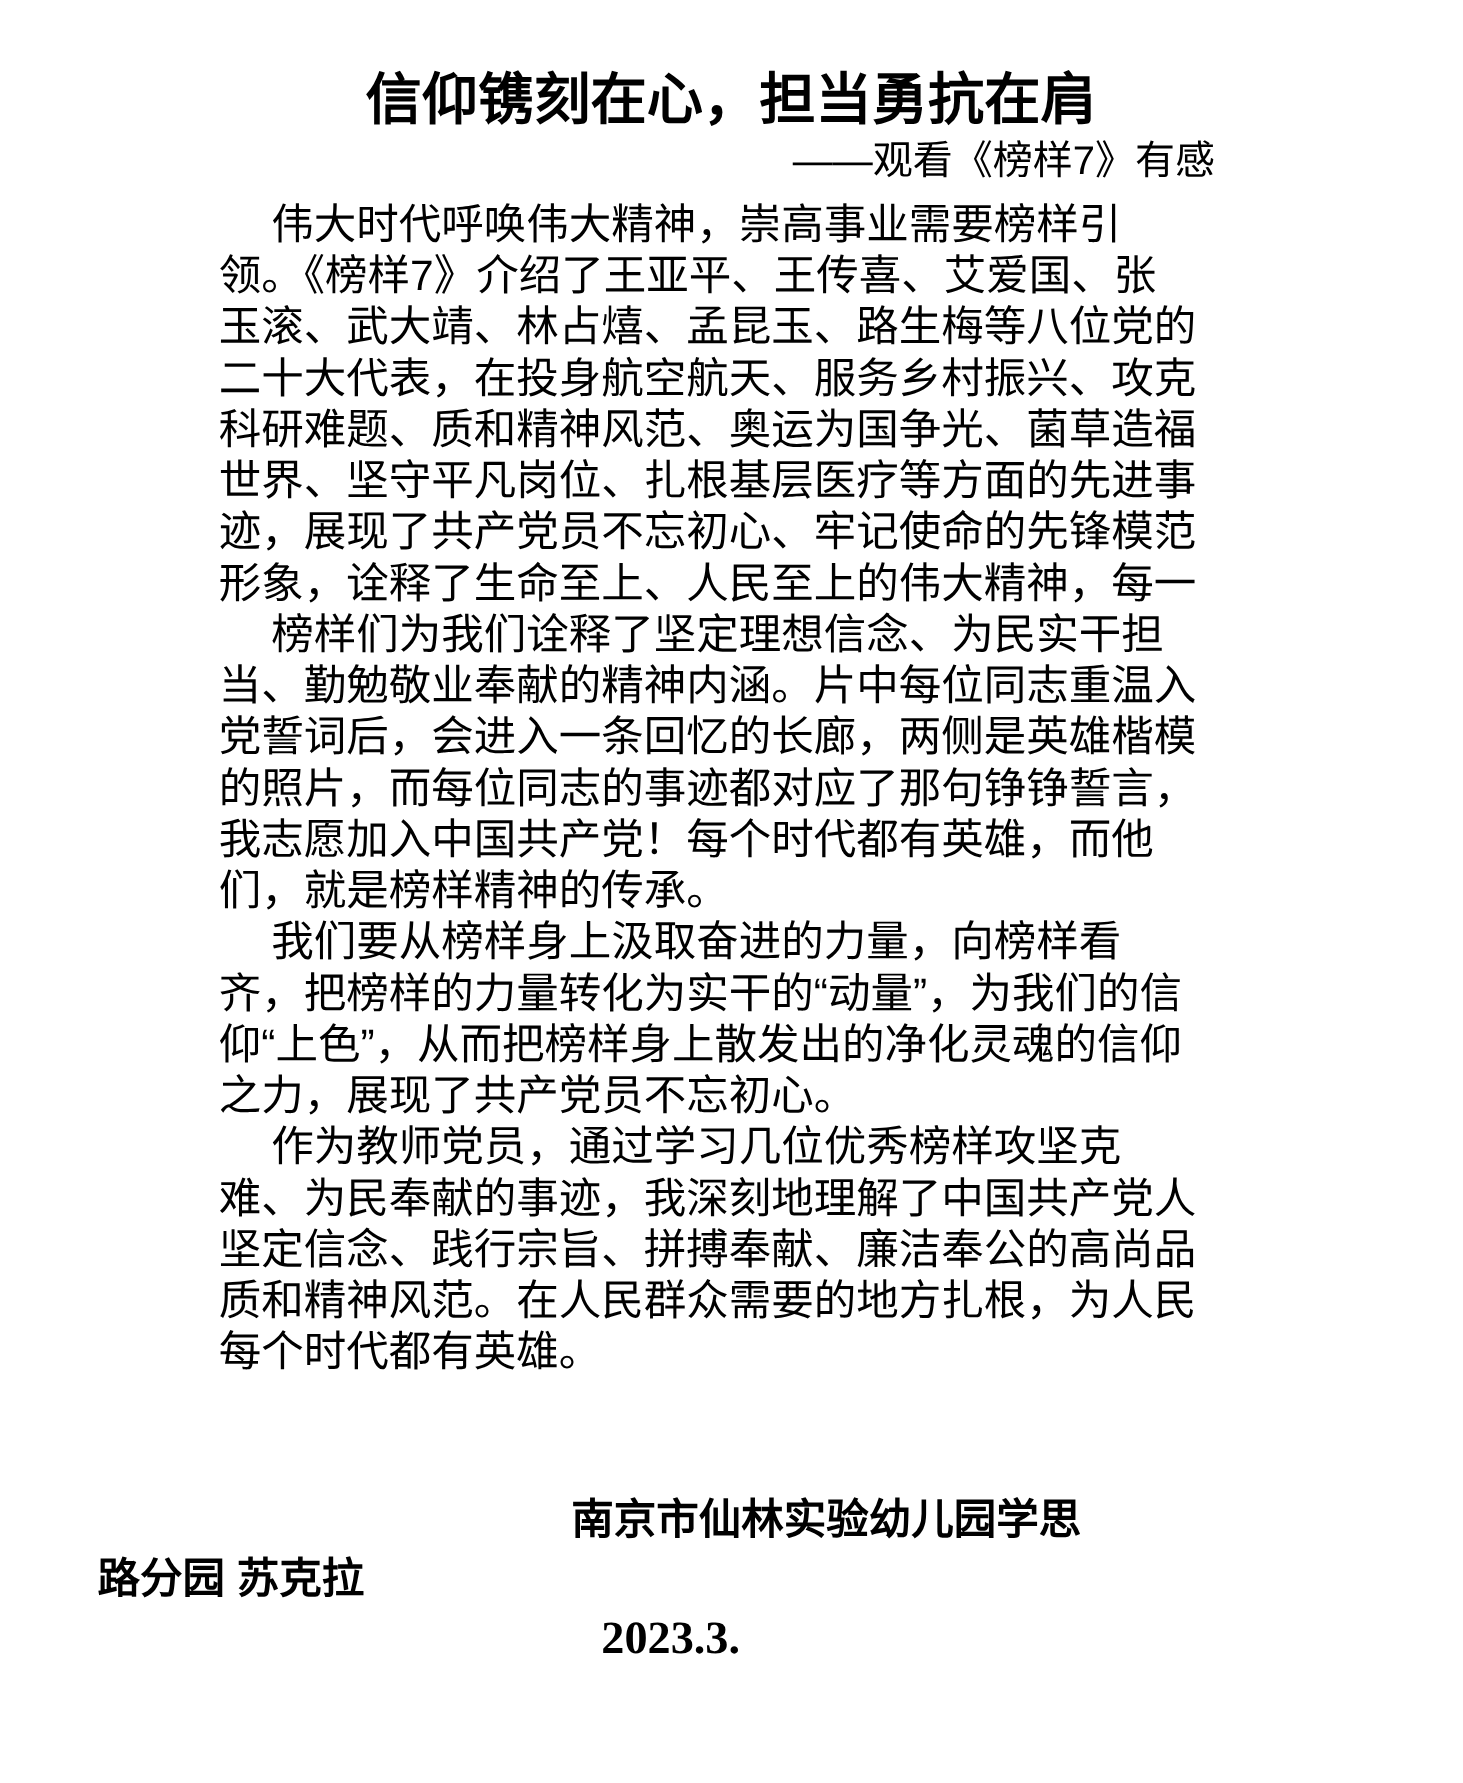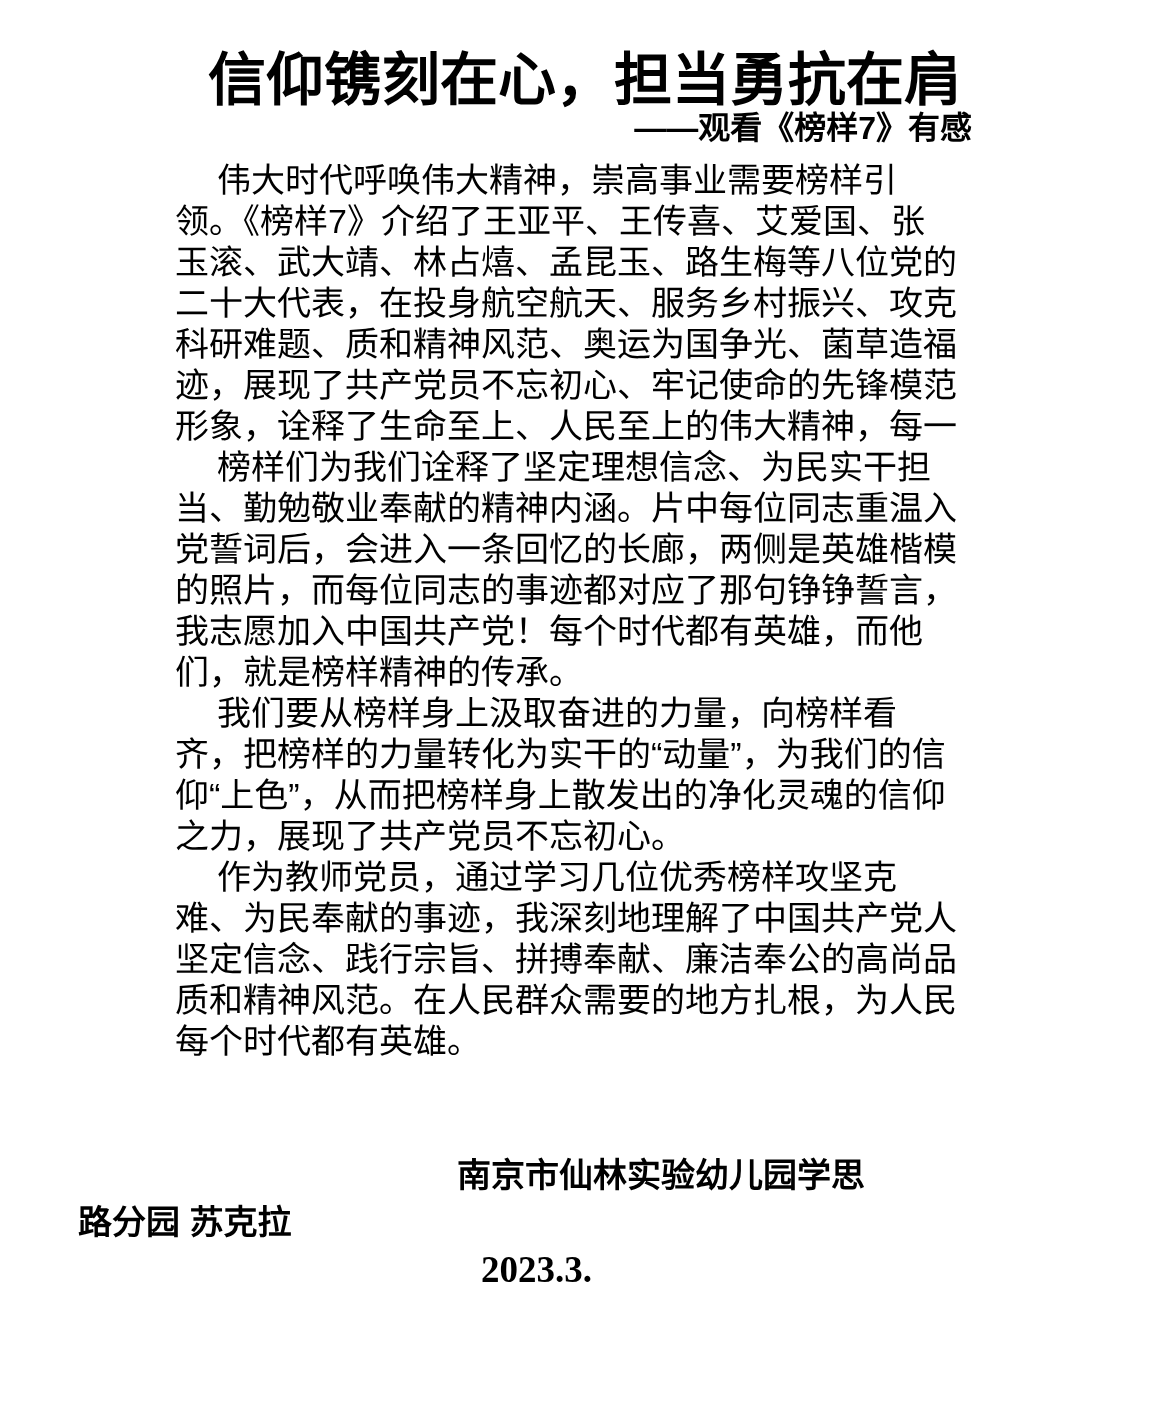--- a/index.html
+++ b/index.html
@@ -12,31 +12,31 @@
     width: 1170px;
     height: 1426px;
     background: #ffffff;
     color: #000000;
     font-family: "Liberation Sans", "DejaVu Sans", sans-serif;
     overflow: hidden;
   }
   .title {
     padding-top: 52px;
     text-align: center;
-    font-size: 58px;
+    font-size: 45px;
     line-height: 56px;
     font-weight: 700;
     white-space: nowrap;
   }
   .subtitle {
     margin-right: 198px;
     text-align: right;
     font-size: 32px;
     line-height: 40px;
-    font-weight: 700;
+    font-weight: 400;
     white-space: nowrap;
   }
   .body-text {
     margin: 12px 175px 0 175px;
     font-size: 34px;
     line-height: 41px;
   }
   .line {
     height: 41px;
     white-space: nowrap;
@@ -77,20 +77,21 @@
   <div class="subtitle">——观看《榜样7》有感</div>
 
   <div class="body-text">
 
     <div>
       <div class="line indent">伟大时代呼唤伟大精神，崇高事业需要榜样引</div>
       <div class="line">领。《榜样7》介绍了王亚平、王传喜、艾爱国、张</div>
       <div class="line">玉滚、武大靖、林占熺、孟昆玉、路生梅等八位党的</div>
       <div class="line">二十大代表，在投身航空航天、服务乡村振兴、攻克</div>
       <div class="line">科研难题、质和精神风范、奥运为国争光、菌草造福</div>
+      <div class="line">世界、坚守平凡岗位、扎根基层医疗等方面的先进事</div>
       <div class="line">迹，展现了共产党员不忘初心、牢记使命的先锋模范</div>
       <div class="line">形象，诠释了生命至上、人民至上的伟大精神，每一</div>
     </div>
 
     <div>
       <div class="line indent">榜样们为我们诠释了坚定理想信念、为民实干担</div>
       <div class="line">当、勤勉敬业奉献的精神内涵。片中每位同志重温入</div>
       <div class="line">党誓词后，会进入一条回忆的长廊，两侧是英雄楷模</div>
       <div class="line">的照片，而每位同志的事迹都对应了那句铮铮誓言，</div>
       <div class="line">我志愿加入中国共产党！每个时代都有英雄，而他</div>

